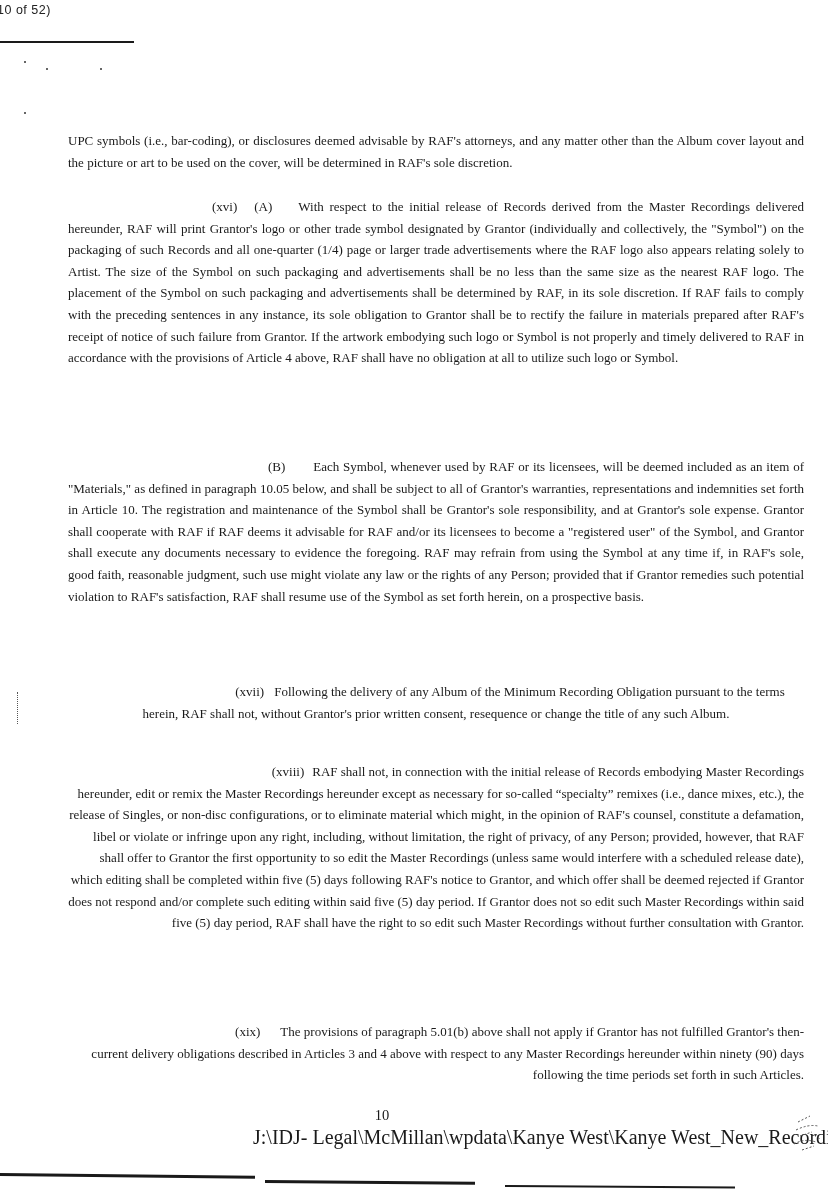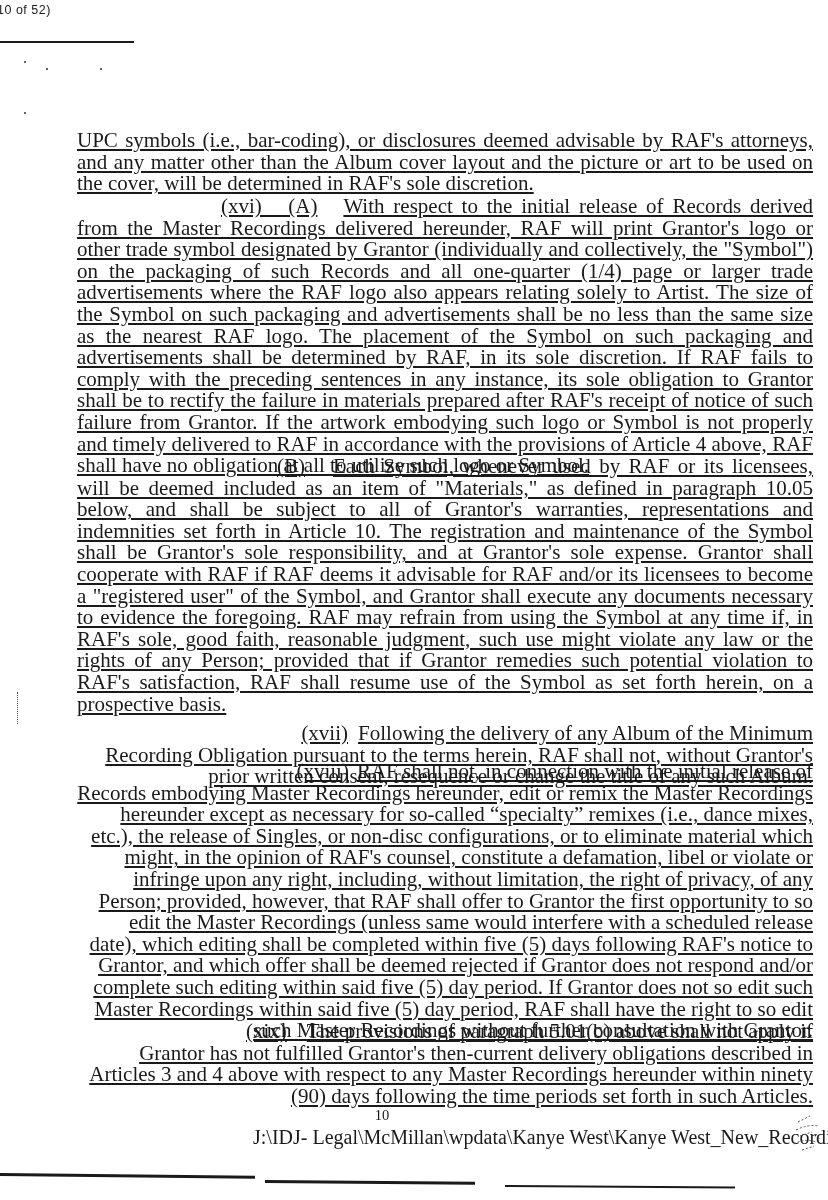--- a/index.html
+++ b/index.html
@@ -2,22 +2,22 @@
 <html><head>
 <meta charset="utf-8">
 <style>
   html, body { margin: 0; padding: 0; background: #ffffff; }
   body { width: 828px; height: 1200px; position: relative; overflow: hidden;
          font-family: "Liberation Serif", "DejaVu Serif", serif; color: #1a1a1a; }
   .page-counter { position: absolute; left: -3px; top: 3px; font-family: "Liberation Sans", "DejaVu Sans", sans-serif;
                   font-size: 12.5px; letter-spacing: 0.5px; color: #222; }
   .rule { position: absolute; background: #1a1a1a; }
   .speck { position: absolute; width: 2px; height: 2px; background: #333; border-radius: 1px; }
-  .body-text { position: absolute; left: 77px; width: 736px; font-size: 21px; line-height: 21.6px;
-               text-align: justify; text-decoration: underline; }
+  .body-text { position: absolute; left: 68px; width: 736px; font-size: 13px; line-height: 21.6px;
+               text-align: justify; }
   .para { margin: 0; }
   .indent { display: inline-block; }
   .footer-num { position: absolute; left: 0; width: 748px; text-align: center; top: 1107px; font-size: 14.5px; padding-left: 16px; box-sizing: border-box; }
   .footer-path { position: absolute; left: 253px; top: 1126px; font-size: 20px; white-space: nowrap; }
   .initials { position: absolute; left: 790px; top: 1112px; width: 34px; height: 44px; }
 </style>
 </head>
 <body>
 
 <div class="page-counter">10 of 52)</div>
@@ -34,21 +34,21 @@
 </div>
 
 <div class="body-text" style="top:196px;">
   <p class="para"><span class="indent" style="width:144px;"></span><span style="white-space:pre;">(xvi)   (A)</span><span style="display:inline-block;width:26px;"></span><span>With respect to the initial release of Records derived from the Master Recordings delivered hereunder, RAF will print Grantor's logo or other trade symbol designated by Grantor (individually and collectively, the "Symbol") on the packaging of such Records and all one-quarter (1/4) page or larger trade advertisements where the RAF logo also appears relating solely to Artist.  The size of the Symbol on such packaging and advertisements shall be no less than the same size as the nearest RAF logo.  The placement of the Symbol on such packaging and advertisements shall be determined by RAF, in its sole discretion.  If RAF fails to comply with the preceding sentences in any instance, its sole obligation to Grantor shall be to rectify the failure in materials prepared after RAF's receipt of notice of such failure from Grantor.  If the artwork embodying such logo or Symbol is not properly and timely delivered to RAF in accordance with the provisions of Article 4 above, RAF shall have no obligation at all to utilize such logo or Symbol.</span></p>
 </div>
 
 <div class="body-text" style="top:456px;">
   <p class="para"><span class="indent" style="width:200px;"></span><span>(B)</span><span style="display:inline-block;width:28px;"></span><span>Each Symbol, whenever used by RAF or its licensees, will be deemed included as an item of "Materials," as defined in paragraph 10.05 below, and shall be subject to all of Grantor's warranties, representations and indemnities set forth in Article 10.  The registration and maintenance of the Symbol shall be Grantor's sole responsibility, and at Grantor's sole expense.  Grantor shall cooperate with RAF if RAF deems it advisable for RAF and/or its licensees to become a "registered user" of the Symbol, and Grantor shall execute any documents necessary to evidence the foregoing.  RAF may refrain from using the Symbol at any time if, in RAF's sole, good faith, reasonable judgment, such use might violate any law or the rights of any Person; provided that if Grantor remedies such potential violation to RAF's satisfaction, RAF shall resume use of the Symbol as set forth herein, on a prospective basis.</span></p>
 </div>
 
-<div class="body-text" style="top:681px;text-align:right;margin-top:42px;">
+<div class="body-text" style="top:681px;text-align:center;">
   <p class="para"><span class="indent" style="width:148px;"></span><span>(xvii)</span><span style="display:inline-block;width:10px;"></span><span>Following the delivery of any Album of the Minimum Recording Obligation pursuant to the terms herein, RAF shall not, without Grantor's prior written consent, resequence or change the title of any such Album.</span></p>
 </div>
 
 <div class="body-text" style="top:761px;text-align:right;">
   <p class="para"><span class="indent" style="width:148px;"></span><span>(xviii)</span><span style="display:inline-block;width:8px;"></span><span>RAF shall not, in connection with the initial release of Records embodying Master Recordings hereunder, edit or remix the Master Recordings hereunder except as necessary for so-called “specialty” remixes (i.e., dance mixes, etc.), the release of Singles, or non-disc configurations, or to eliminate material which might, in the opinion of RAF's counsel, constitute a defamation, libel or violate or infringe upon any right, including, without limitation, the right of privacy, of any Person; provided, however, that RAF shall offer to Grantor the first opportunity to so edit the Master Recordings (unless same would interfere with a scheduled release date), which editing shall be completed within five (5) days following RAF's notice to Grantor, and which offer shall be deemed rejected if Grantor does not respond and/or complete such editing within said five (5) day period.  If Grantor does not so edit such Master Recordings within said five (5) day period, RAF shall have the right to so edit such Master Recordings without further consultation with Grantor.</span></p>
 </div>
 
 <div class="body-text" style="top:1021px;text-align:right;">
   <p class="para"><span class="indent" style="width:148px;"></span><span>(xix)</span><span style="display:inline-block;width:20px;"></span><span>The provisions of paragraph 5.01(b) above shall not apply if Grantor has not fulfilled Grantor's then-current delivery obligations described in Articles 3 and 4 above with respect to any Master Recordings hereunder within ninety (90) days following the time periods set forth in such Articles.</span></p>
 </div>

